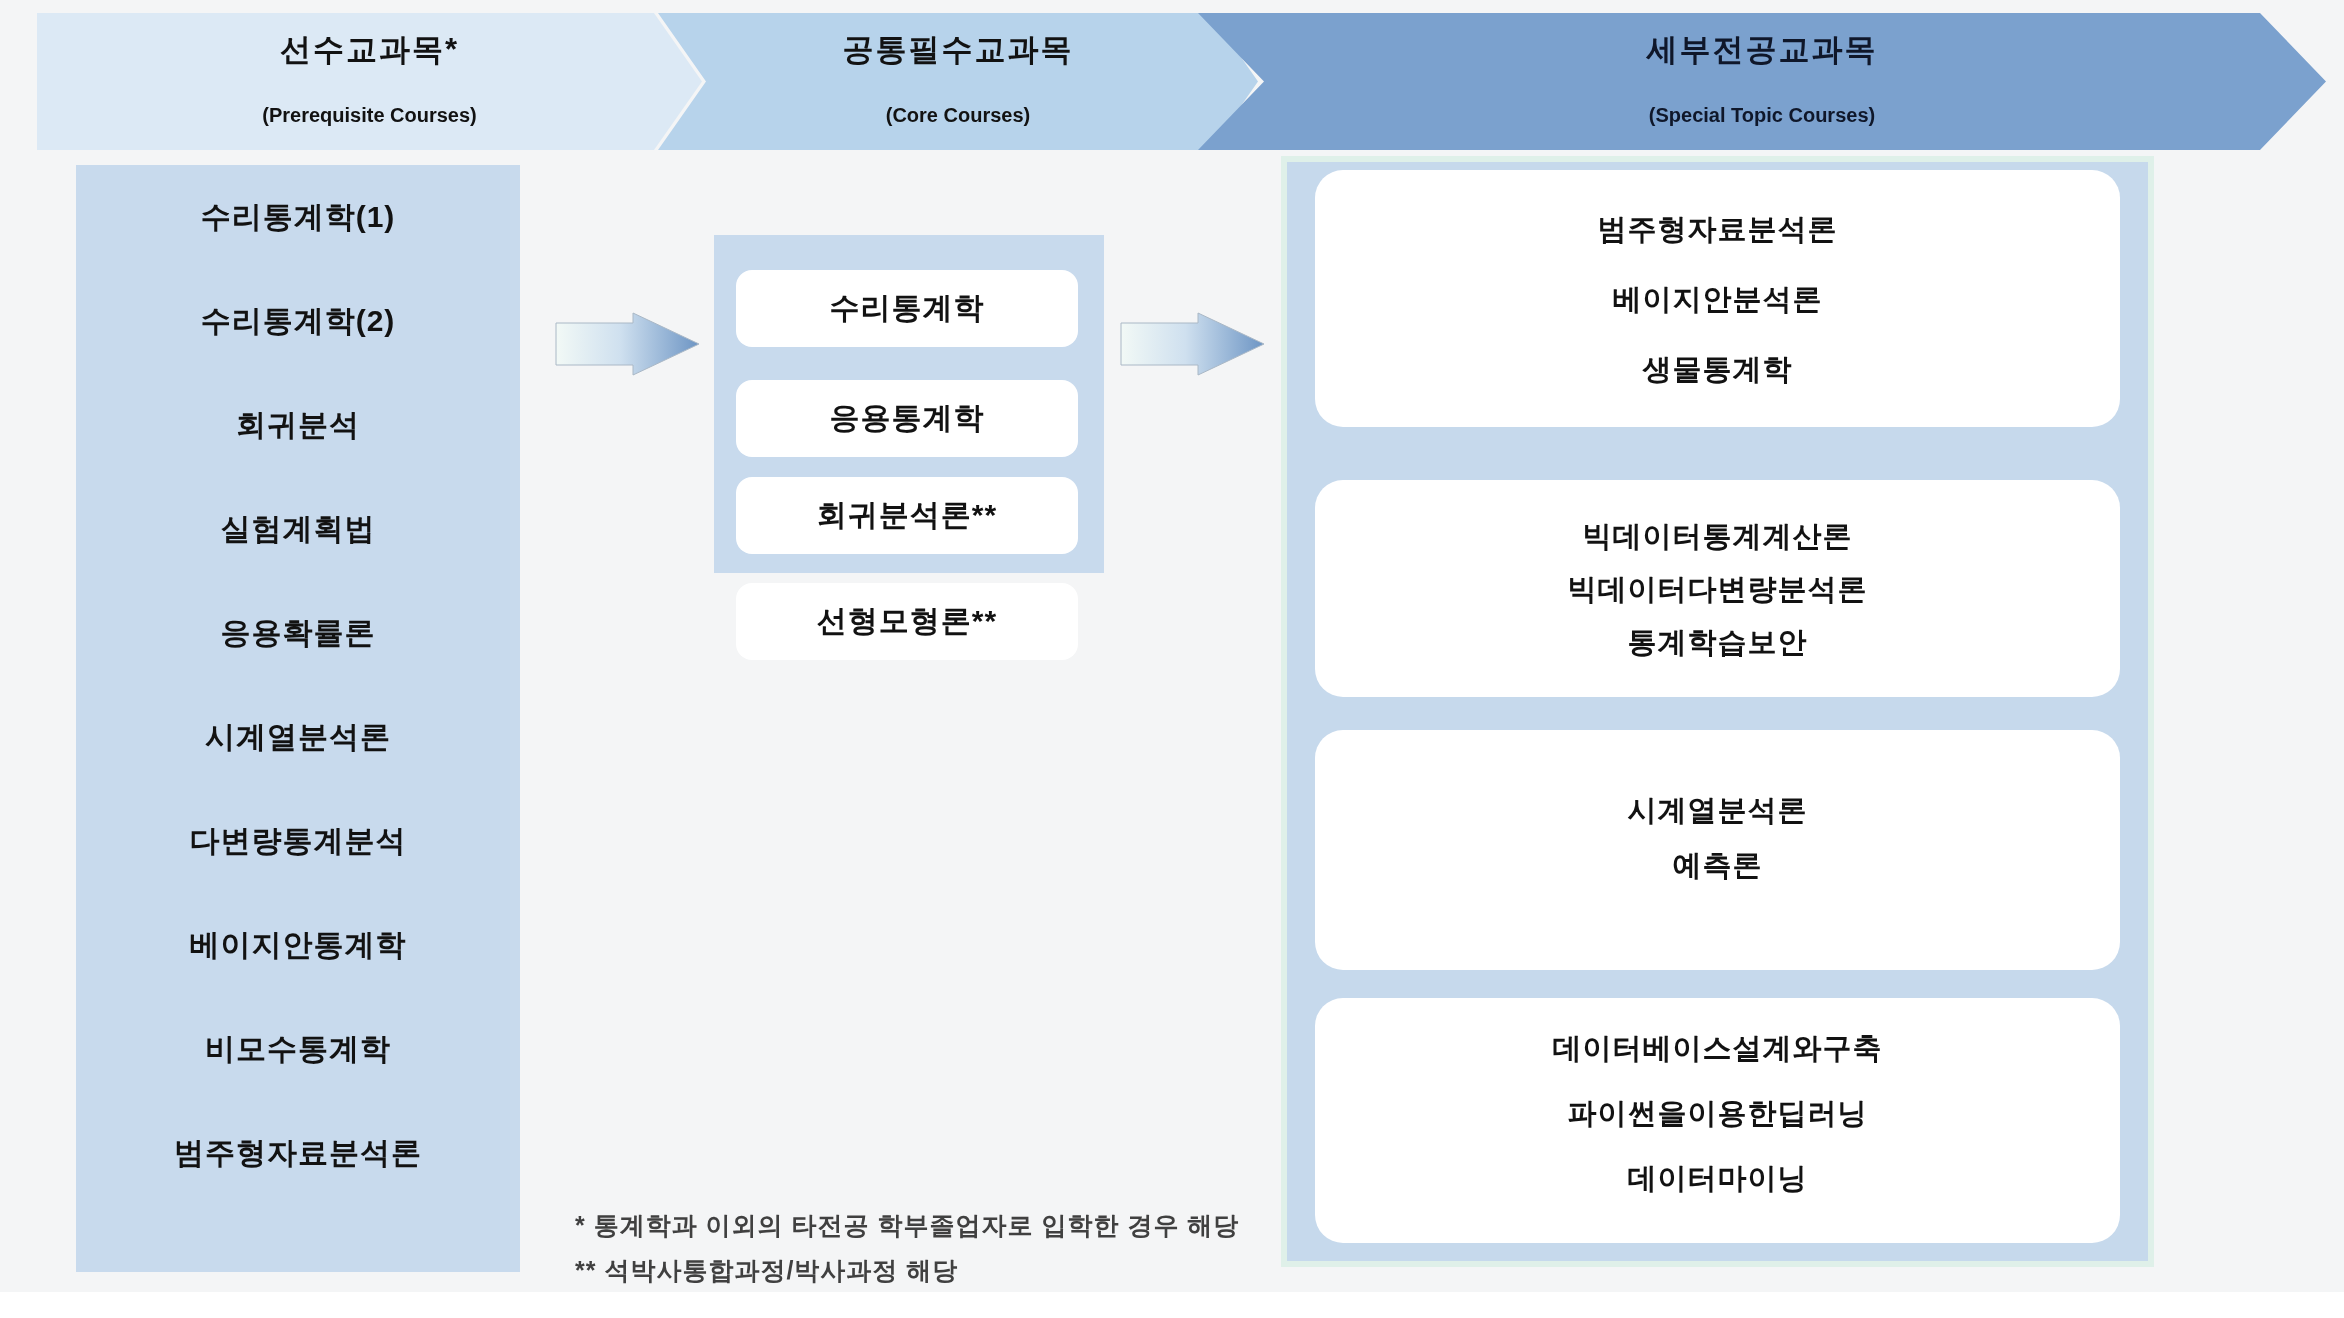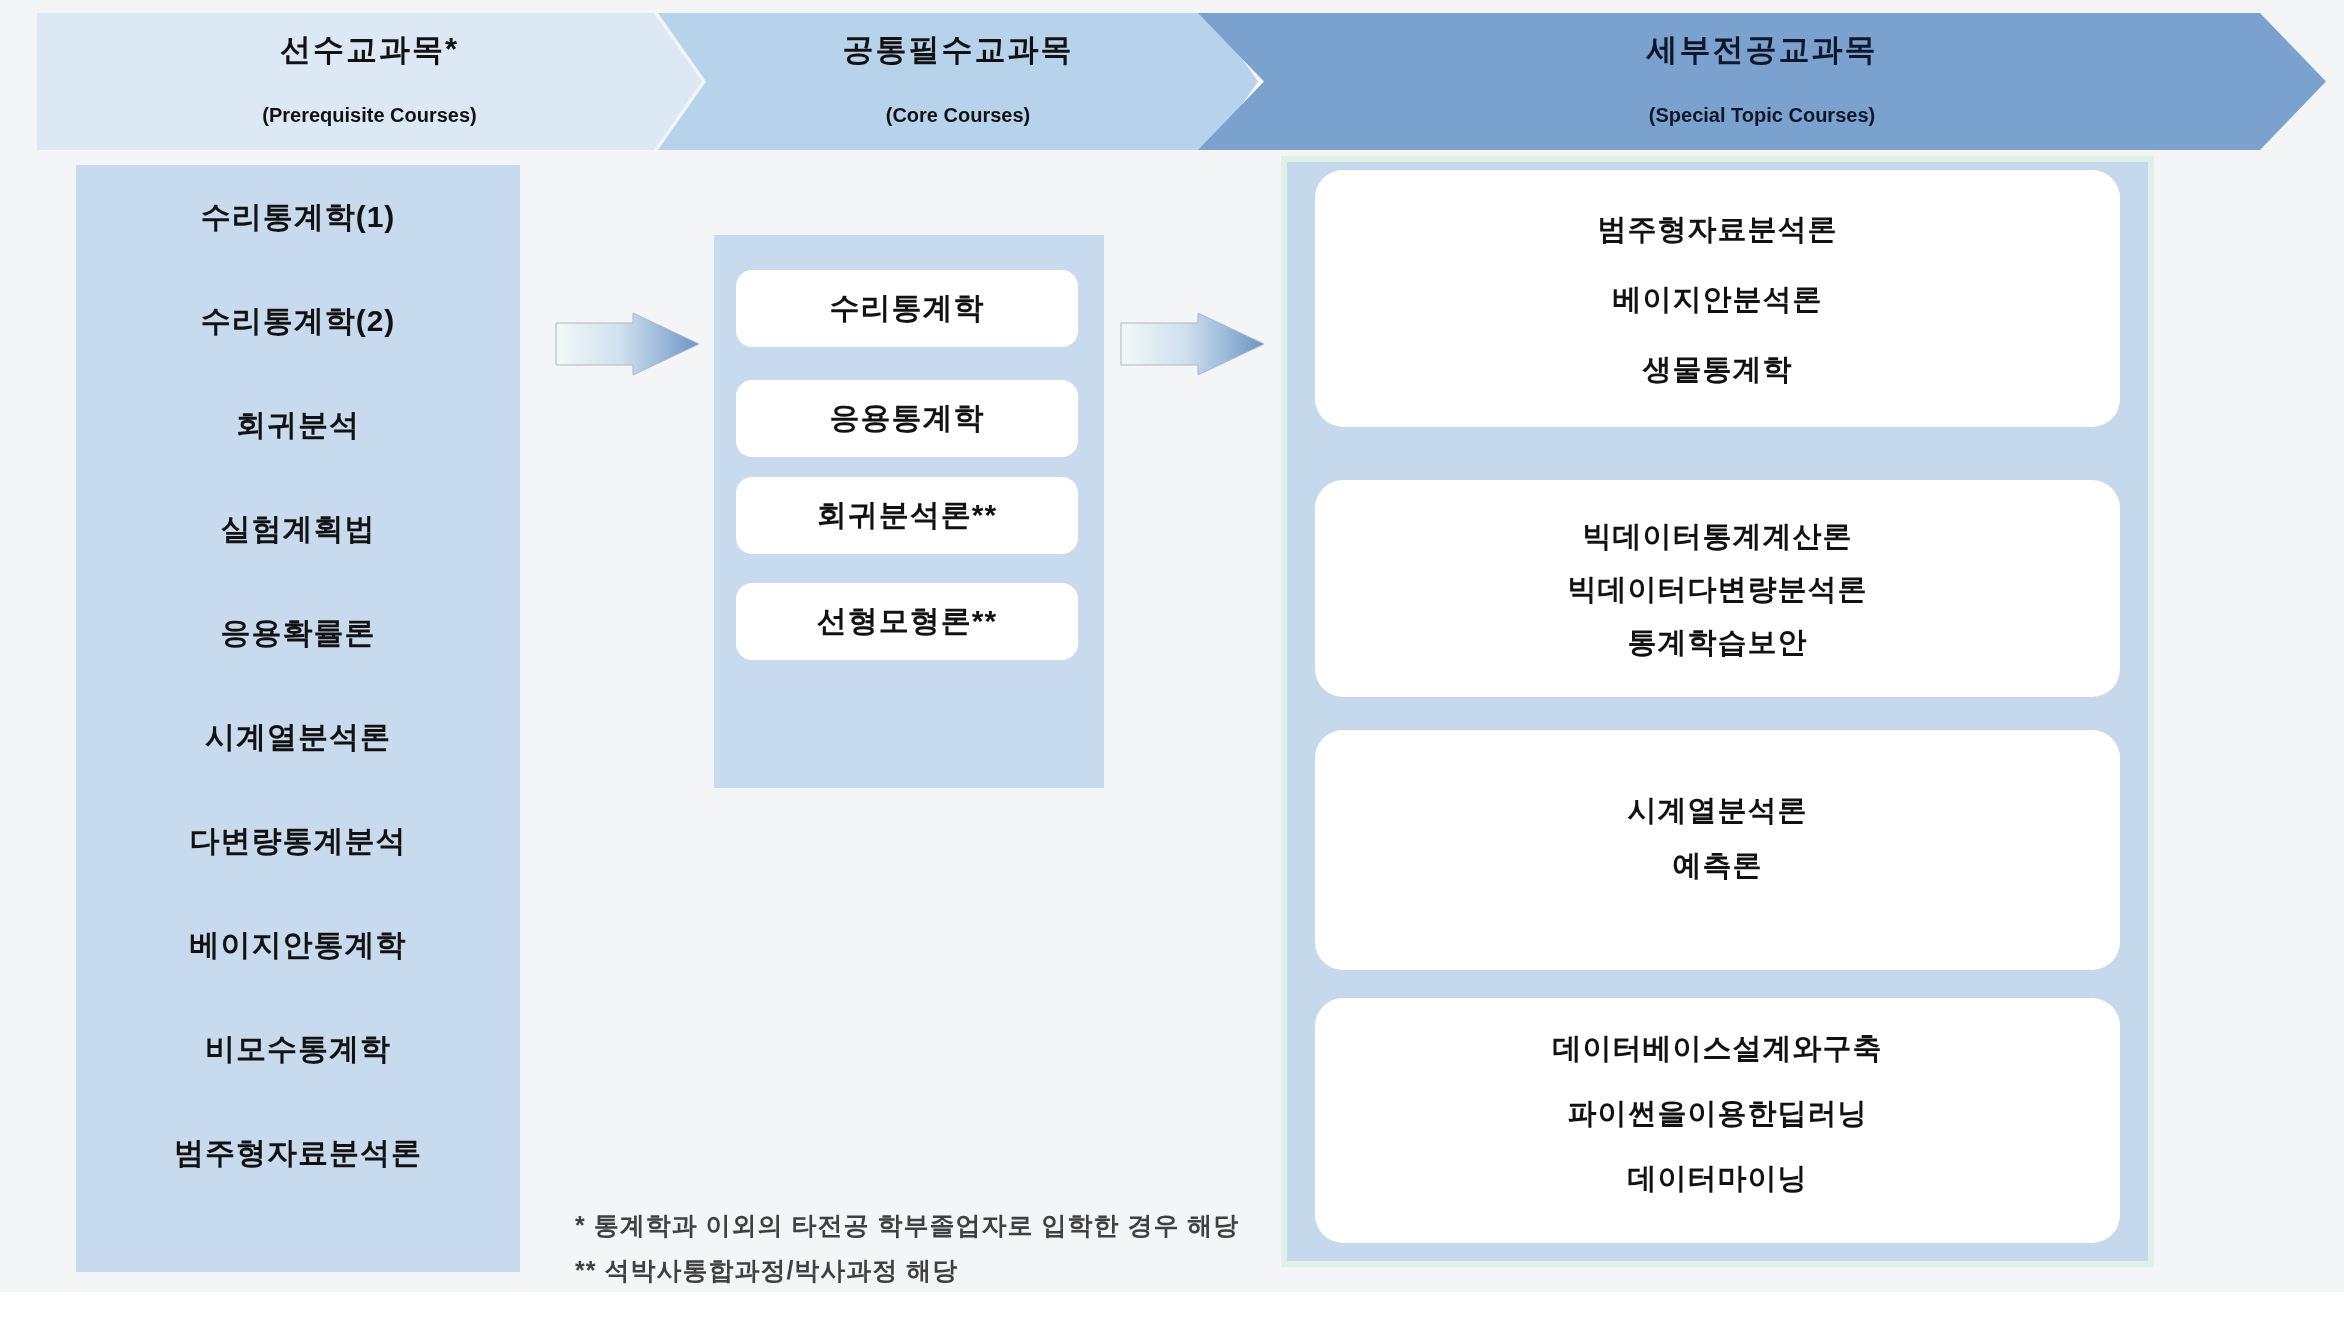--- a/index.html
+++ b/index.html
@@ -28,21 +28,21 @@
     background:#c8daed;display:flex;flex-direction:column;padding-top:0;box-sizing:border-box;}
   .left-course{height:104px;display:flex;align-items:center;justify-content:center;
     font-size:30px;font-weight:700;letter-spacing:1px;}
 
   
   .flow-arrow{position:absolute;width:146px;height:64px;}
   .flow-arrow.a1{left:555px;top:312px;}
   .flow-arrow.a2{left:1120px;top:312px;}
 
   
-  .mid-panel{position:absolute;left:714px;top:235px;width:390px;height:553px;background:#c8daed;}
+  .mid-panel{position:absolute;left:714px;top:235px;width:390px;height:338px;background:#c8daed;}
   .mid-box{position:absolute;left:22px;width:342px;height:77px;background:#ffffff;border-radius:16px;
     display:flex;align-items:center;justify-content:center;font-size:30px;font-weight:700;letter-spacing:1px;}
   .mid-box.m1{top:35px;}
   .mid-box.m2{top:145px;}
   .mid-box.m3{top:242px;}
   .mid-box.m4{top:348px;}
 
   
   .right-panel{position:absolute;left:1281px;top:156px;width:873px;height:1111px;
     background:#c6d9ec;border:6px solid #dff0e9;box-sizing:border-box;}

